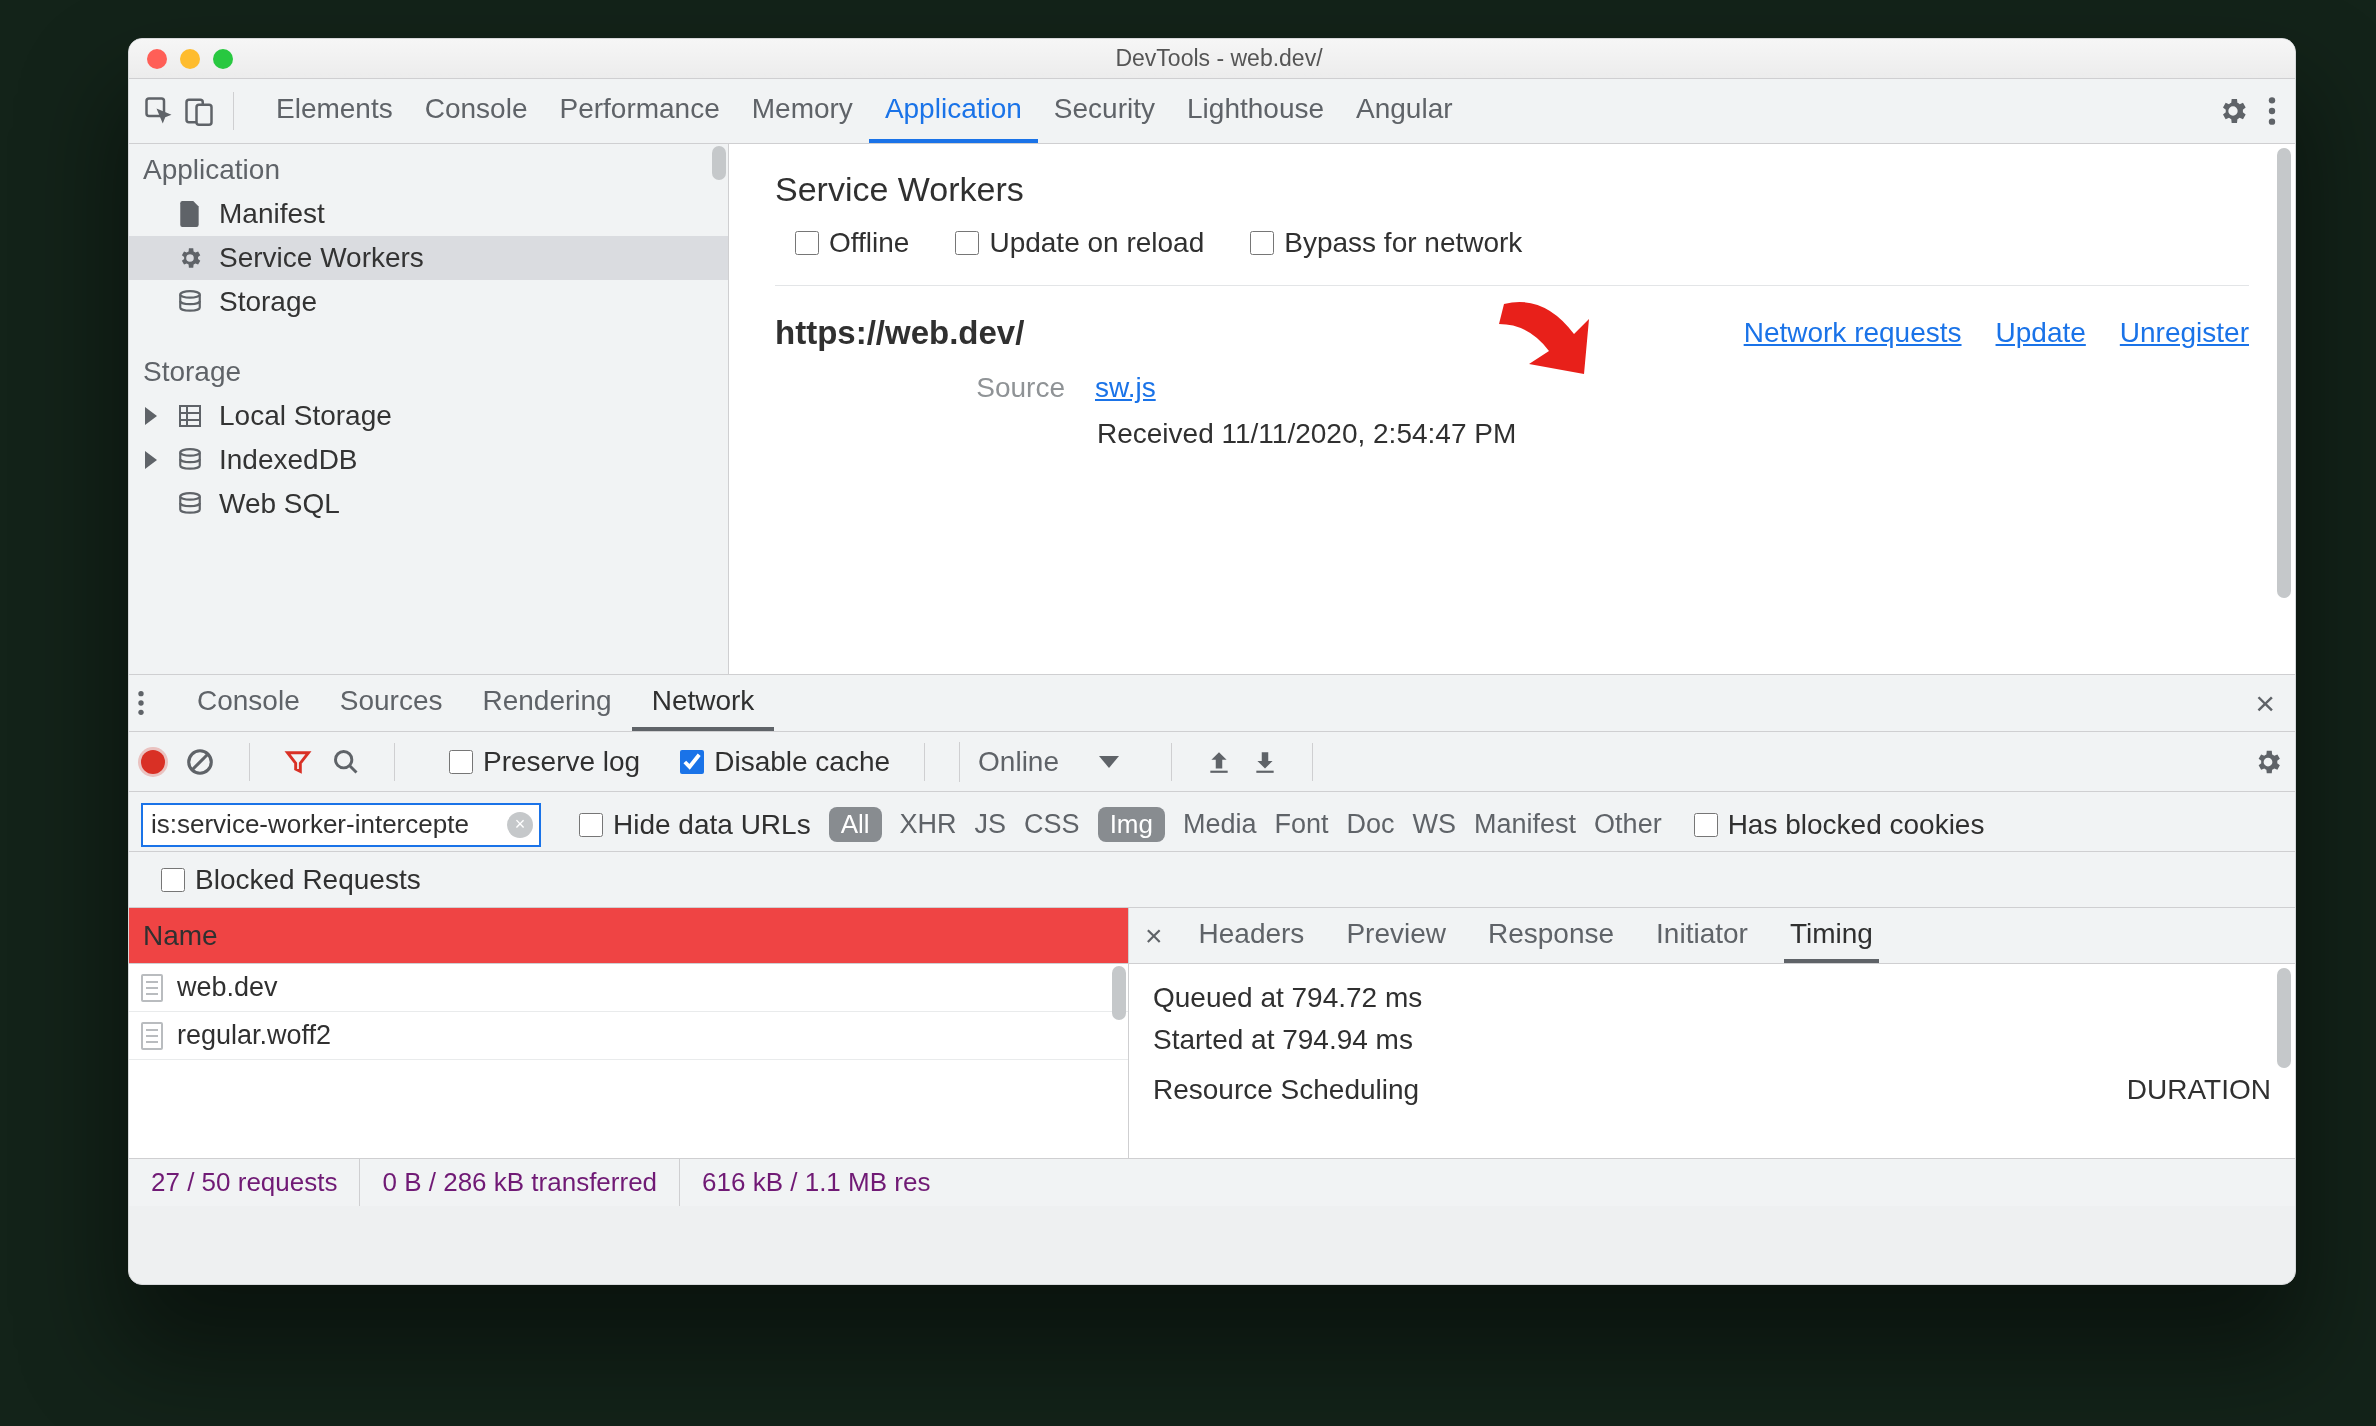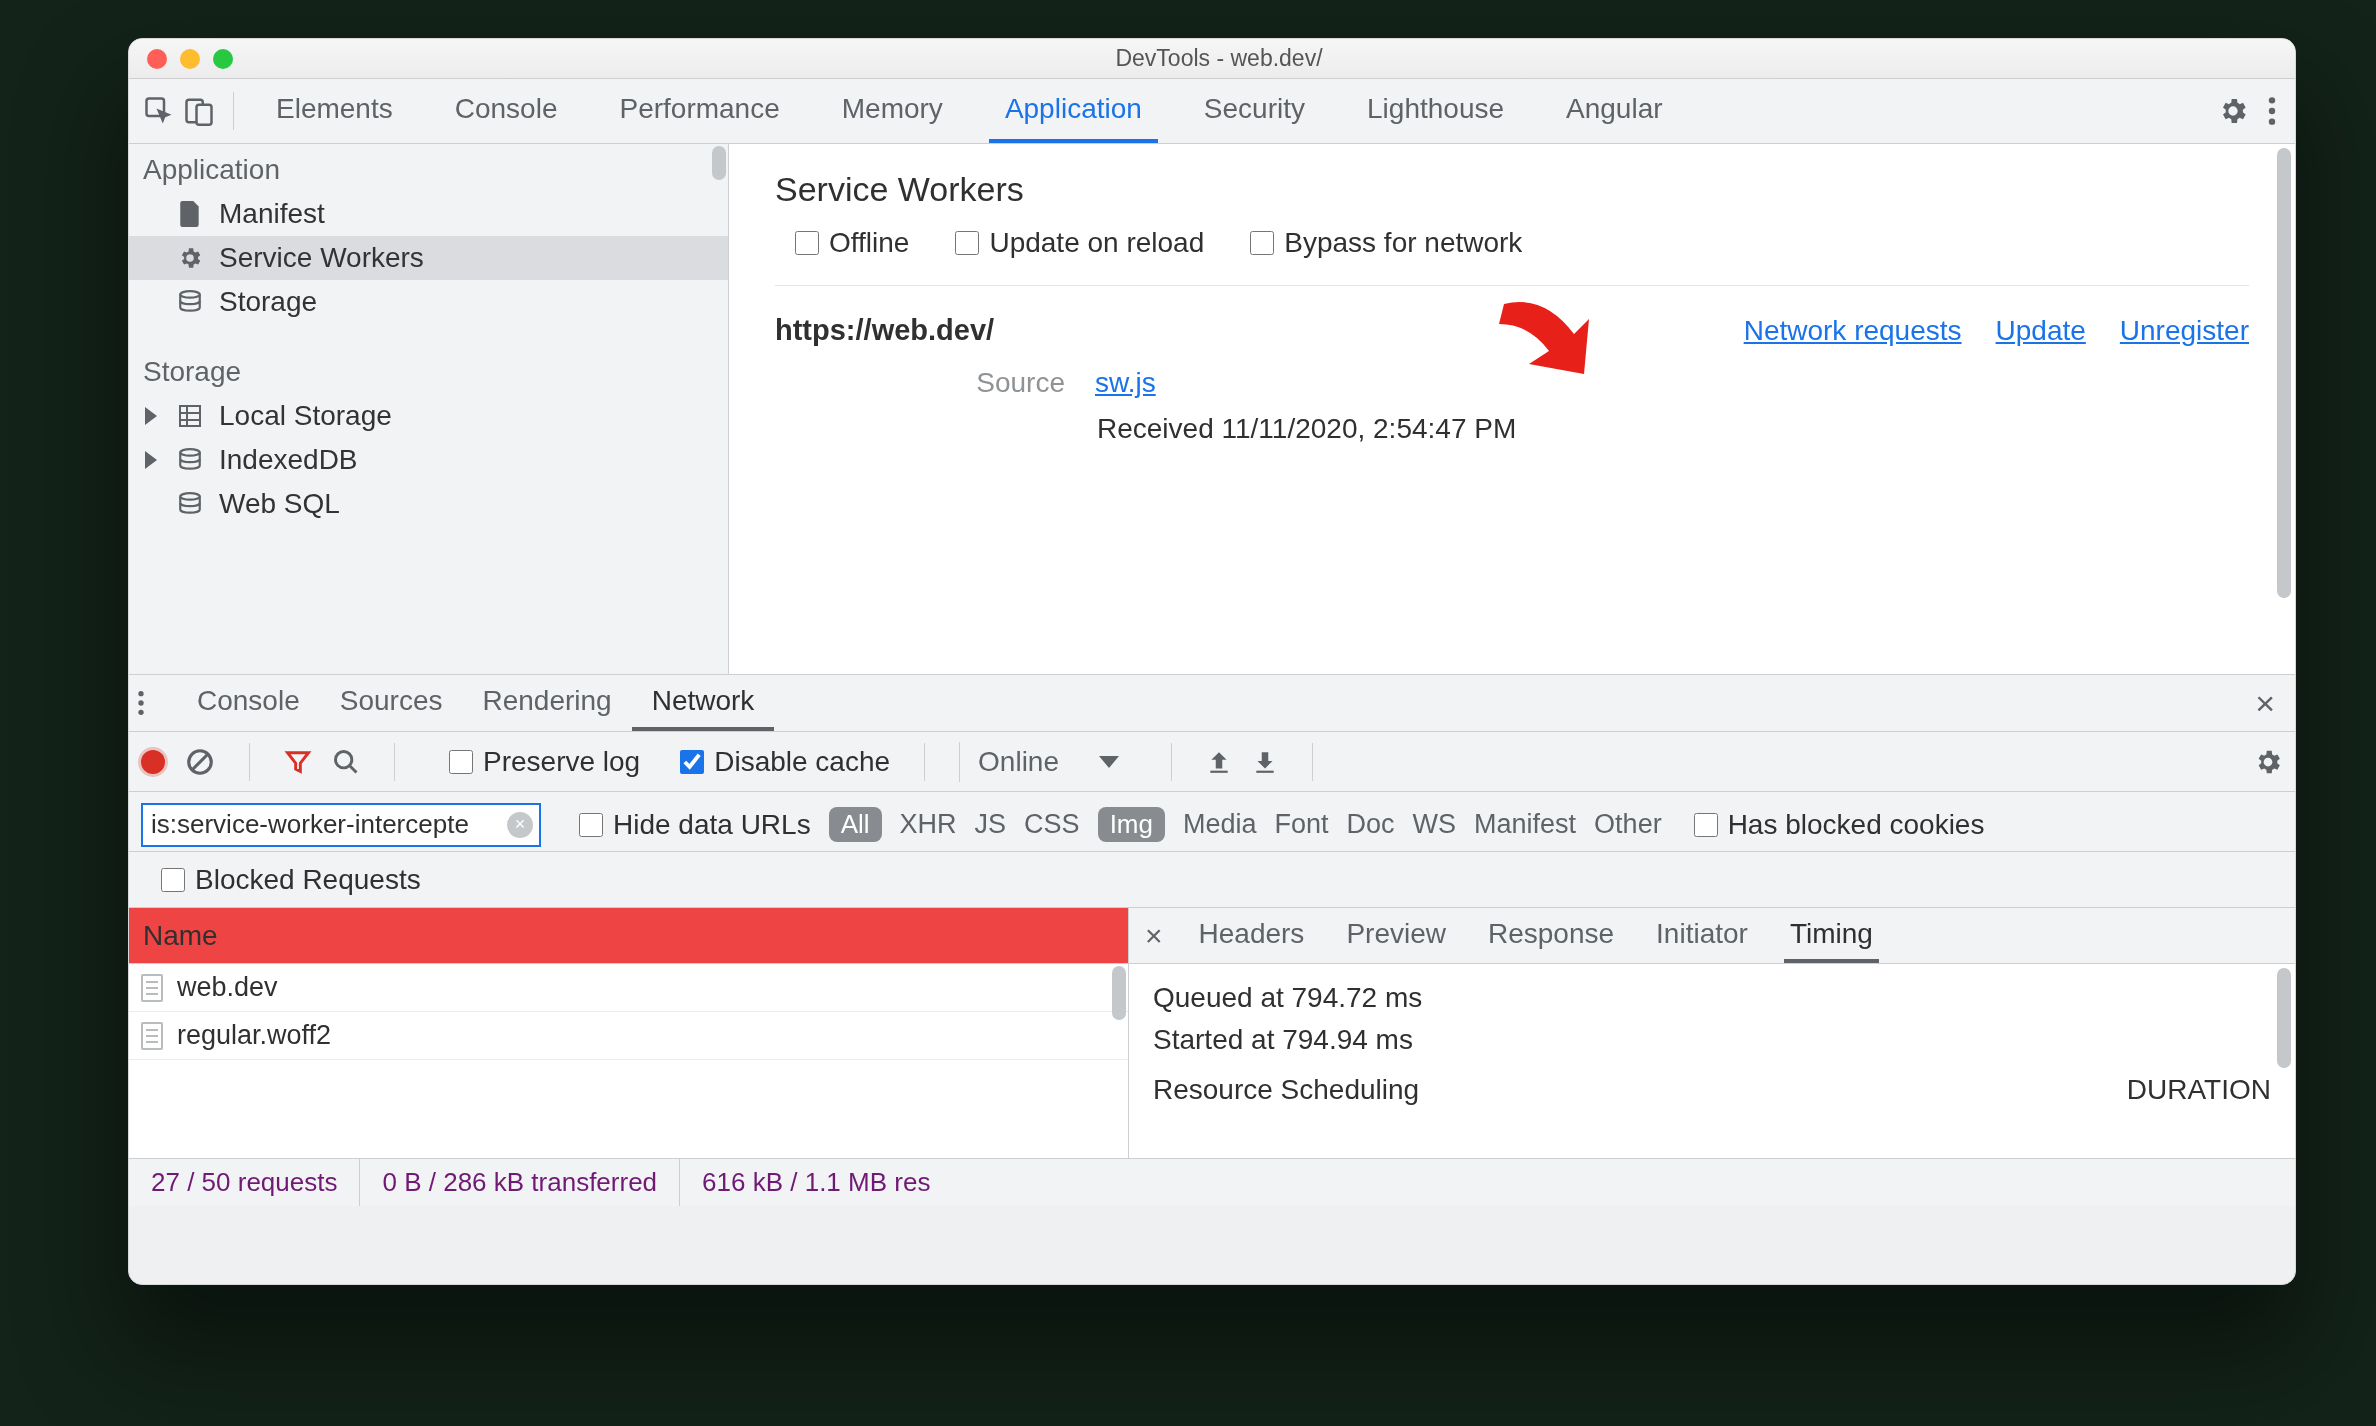--- a/index.html
+++ b/index.html
@@ -40,21 +40,21 @@
     display:flex; align-items:center;
     border-bottom:1px solid #cfcfd1;
     background:#f1f3f4;
     padding: 0 10px;
   }
   .ico-btn{
     width:40px;height:40px;display:flex;align-items:center;justify-content:center;
     color:#5f6368;
   }
   .vsep{ width:1px; height:38px; background:#cfcfd1; margin:0 14px;}
-  .main-tabs{ display:flex; align-items:stretch; height:100%; gap:30px; margin-left:12px; flex:1}
+  .main-tabs{ display:flex; align-items:stretch; height:100%; margin-left:12px; flex:1}
   .main-tab{
     display:flex;align-items:center; padding: 0 16px; color:#5f6368; cursor:pointer;
     border-bottom:4px solid transparent; font-size:28px;
   }
   .main-tab.active{ color:#1a73e8; border-bottom-color:#1a73e8; }
   .right-icons{ display:flex; gap:18px; align-items:center; margin-right:8px;}
   .gear-icon, .kebab-icon { color:#5f6368; }
 
   
   .middle{ display:flex; height: 530px; }
@@ -78,21 +78,21 @@
     flex:1; background:#fff; position:relative; overflow:hidden;
   }
   .panel-scroll{position:absolute;right:4px;top:4px;width:14px;height:450px;background:#c5c8ca;border-radius:7px;}
   .panel-inner{ padding: 26px 46px 10px 46px; }
   .panel h2{ font-weight:400; font-size:34px; color:#303030; margin-bottom:18px;}
   .checks{ display:flex; gap:26px; align-items:center; margin-bottom:26px;}
   .chk{ display:flex; align-items:center; gap:10px; color:#303030; font-size:28px;margin-left:20px;}
   .chk input{ width:24px;height:24px; accent-color:#1a73e8;}
   .section-divider{ height:1px; background:#e3e5e7; }
   .origin-row{ display:flex; align-items:center; padding:28px 0 4px 0;}
-  .origin-row .origin{ font-weight:700; font-size:29px;}
+  .origin-row .origin{ font-weight:700; font-size:33px;}
   .origin-row .links{ margin-left:auto; display:flex; gap:34px; font-size:28px;}
   .origin-row .links a{ color:#1a73e8; text-decoration:underline; cursor:pointer;}
   .kv{ display:flex; gap:30px; padding:16px 0 4px 160px; font-size:28px;}
   .kv .k{ color:#8f9396; width:130px; text-align:right;}
   .kv .v a{ color:#1a73e8; text-decoration:underline;}
   .received{ padding:10px 0 0 322px; font-size:28px; color:#303030;}
 
   
   .arrow{ position:absolute; left:760px; top:145px; width:110px; height:100px; pointer-events:none; }
 

